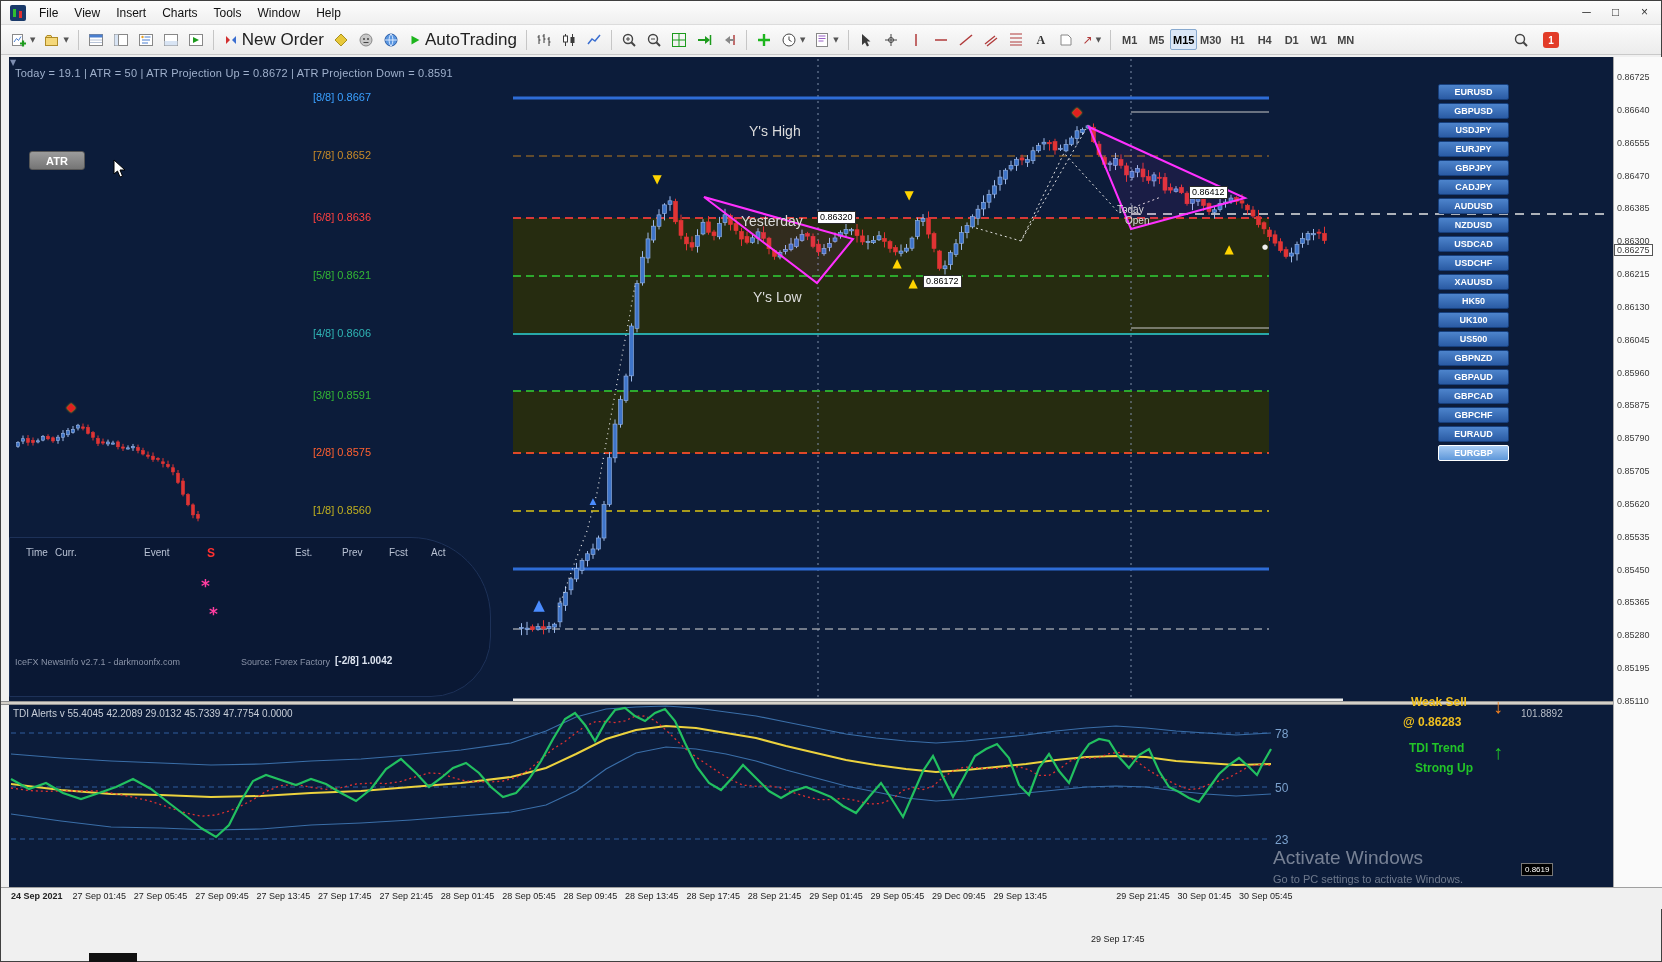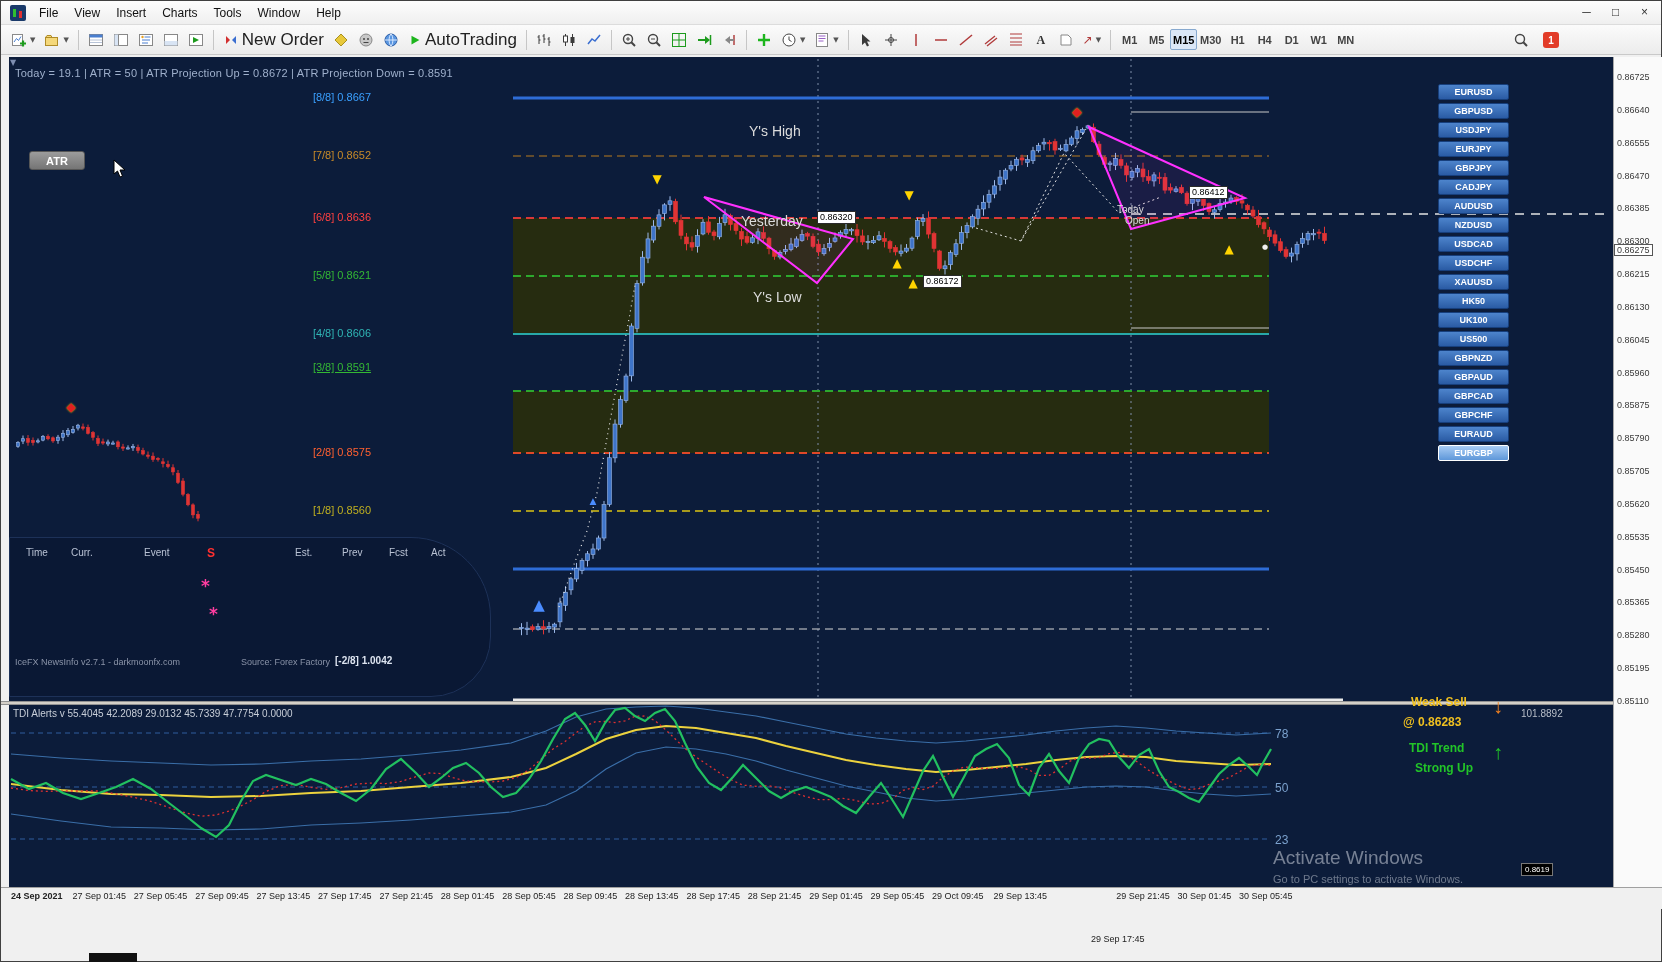--- a/index.html
+++ b/index.html
@@ -776,21 +776,21 @@
       <div class="sym" style="top: 368px; pointer-events: auto;">GBPAUD</div>
       <div class="sym" style="top: 387px; pointer-events: auto;">GBPCAD</div>
       <div class="sym" style="top: 406px; pointer-events: auto;">GBPCHF</div>
       <div class="sym" style="top: 425px; pointer-events: auto;">EURAUD</div>
       <div class="sym active" style="top: 444px; pointer-events: auto;">EURGBP</div>
       <div class="murrey" style="top: 90px; color: rgb(58, 160, 255);">[8/8]  0.8667</div>
       <div class="murrey" style="top: 148px; color: rgb(200, 138, 40);">[7/8]  0.8652</div>
       <div class="murrey" style="top: 210px; color: rgb(255, 64, 64);">[6/8]  0.8636</div>
       <div class="murrey" style="top: 268px; color: rgb(52, 184, 52);">[5/8]  0.8621</div>
       <div class="murrey" style="top: 326px; color: rgb(47, 180, 180);">[4/8]  0.8606</div>
-      <div class="murrey" style="top: 360px; color: rgb(52, 184, 52); text-decoration: underline;">[3/8]  0.8591</div>
+      <div class="murrey" style="top: 388px; color: rgb(52, 184, 52);">[3/8]  0.8591</div>
       <div class="murrey" style="top: 445px; color: rgb(255, 96, 48);">[2/8]  0.8575</div>
       <div class="murrey" style="top: 503px; color: rgb(192, 176, 32);">[1/8]  0.8560</div>
       <div class="tick" style="top: 71px;">0.86725</div>
       <div class="tick" style="top: 103.84px;">0.86640</div>
       <div class="tick" style="top: 136.68px;">0.86555</div>
       <div class="tick" style="top: 169.52px;">0.86470</div>
       <div class="tick" style="top: 202.36px;">0.86385</div>
       <div class="tick" style="top: 235.2px;">0.86300</div>
       <div class="tick" style="top: 268.04px;">0.86215</div>
       <div class="tick" style="top: 300.88px;">0.86130</div>
@@ -815,28 +815,28 @@
       <div class="tlab" style="left: 317px;">27 Sep 17:45</div>
       <div class="tlab" style="left: 378.4px;">27 Sep 21:45</div>
       <div class="tlab" style="left: 439.8px;">28 Sep 01:45</div>
       <div class="tlab" style="left: 501.2px;">28 Sep 05:45</div>
       <div class="tlab" style="left: 562.6px;">28 Sep 09:45</div>
       <div class="tlab" style="left: 624px;">28 Sep 13:45</div>
       <div class="tlab" style="left: 685.4px;">28 Sep 17:45</div>
       <div class="tlab" style="left: 746.8px;">28 Sep 21:45</div>
       <div class="tlab" style="left: 808.2px;">29 Sep 01:45</div>
       <div class="tlab" style="left: 869.6px;">29 Sep 05:45</div>
-      <div class="tlab" style="left: 931px;">29 Oct 09:45</div>
+      <div class="tlab" style="left: 931px;">29 Dec 09:45</div>
       <div class="tlab" style="left: 992.4px;">29 Sep 13:45</div>
       <div class="tlab" style="left: 1090px; margin-top: 43px;">29 Sep 17:45</div>
       <div class="tlab" style="left: 1115.2px;">29 Sep 21:45</div>
       <div class="tlab" style="left: 1176.6px;">30 Sep 01:45</div>
       <div class="tlab" style="left: 1238px;">30 Sep 05:45</div>
       <div class="newsh" style="left: 25px;">Time</div>
-      <div class="newsh" style="left: 70px;">Curr.</div>
+      <div class="newsh" style="left: 54px;">Curr.</div>
       <div class="newsh" style="left: 143px;">Event</div>
       <div class="newsh" style="left: 294px;">Est.</div>
       <div class="newsh" style="left: 341px;">Prev</div>
       <div class="newsh" style="left: 388px;">Fcst</div>
       <div class="newsh" style="left: 430px;">Act</div>
       <div class="star" style="left: 200px; top: 575px;">*</div>
       <div class="star" style="left: 208px; top: 603px;">*</div>
       <div class="tdilvl" style="top: 726px;">78</div>
       <div class="tdilvl" style="top: 780px;">50</div>
       <div class="tdilvl" style="top: 832px;">23</div>

